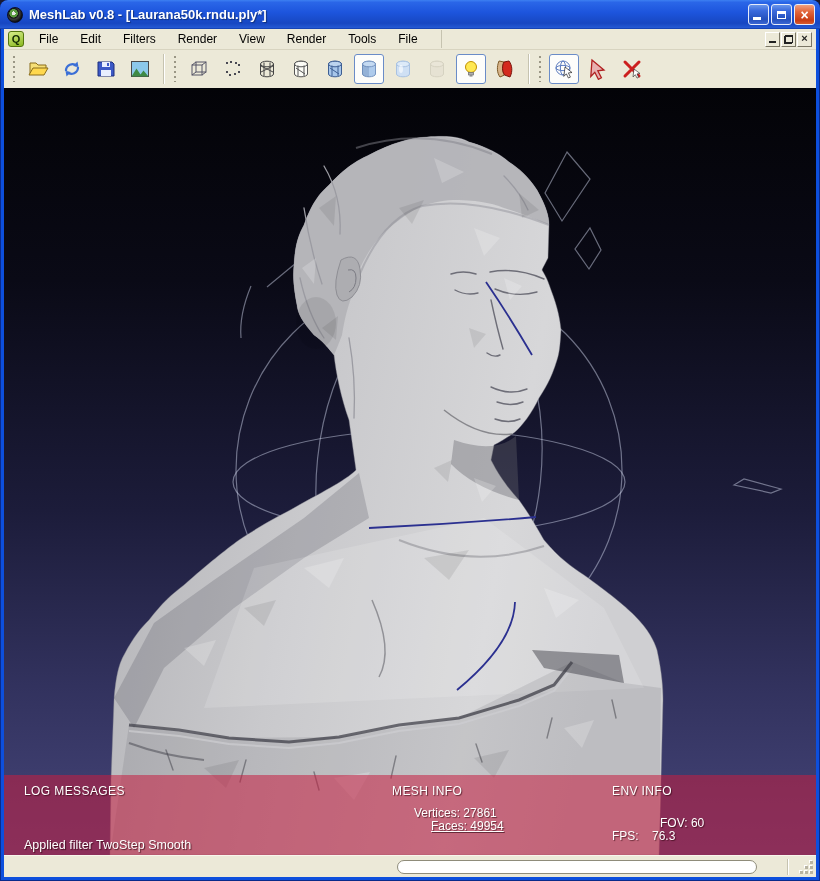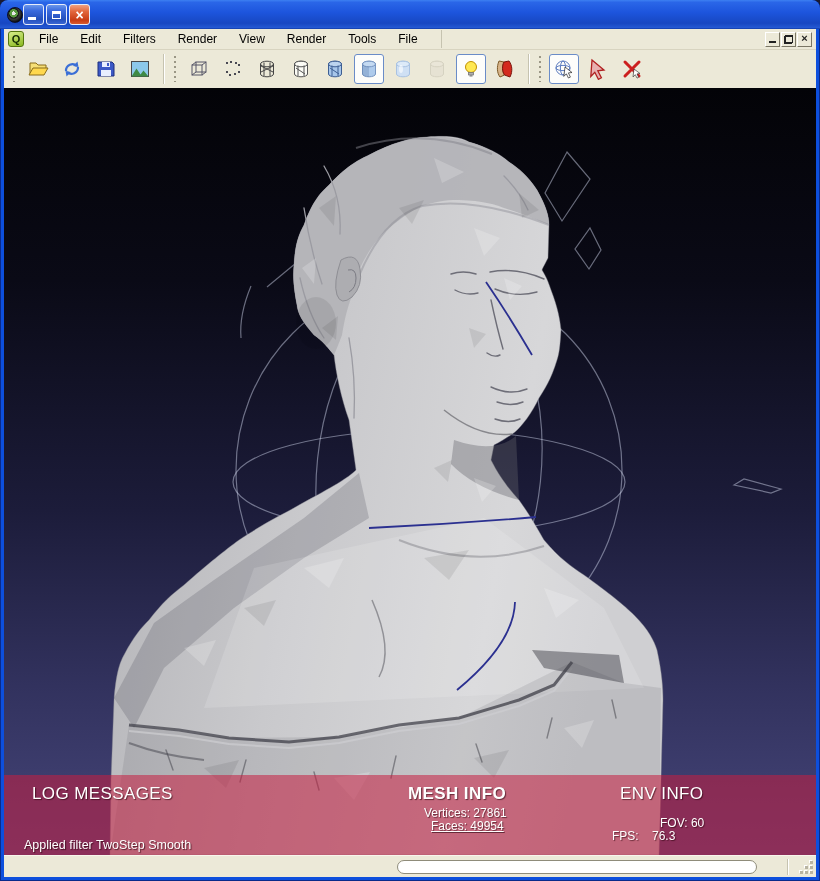--- a/index.html
+++ b/index.html
@@ -86,22 +86,22 @@
   .viewport{
     position:absolute;top:88px;left:4px;right:4px;height:767px;
     background:linear-gradient(180deg,#030307 0%,#0a0a16 25%,#1c1c3a 55%,#32325e 78%,#46467a 100%);
     overflow:hidden;
   }
   .scene{position:absolute;left:0;top:0;}
   .hud-overlay{
     position:absolute;left:0;right:0;bottom:0;height:80px;
     background:rgba(198,30,64,0.55);
   }
-  .hud-title{position:absolute;color:#fff;font-size:17px;letter-spacing:.4px;
-    text-shadow:1px 1px 1px rgba(40,0,10,.6);white-space:pre;margin-left:8px;}
+  .hud-title{position:absolute;color:#fff;font-size:12px;letter-spacing:.4px;
+    text-shadow:1px 1px 1px rgba(40,0,10,.6);white-space:pre;}
   .hud-line{position:absolute;color:#fff;font-size:12px;
     text-shadow:1px 1px 1px rgba(40,0,10,.6);white-space:pre;}
   .log-message{
     position:absolute;left:20px;bottom:3px;color:#fff;font-size:12.5px;
     text-shadow:1px 1px 1px rgba(40,0,10,.7);white-space:pre;
   }
   
   .statusbar{
     position:absolute;top:855px;left:4px;right:4px;height:22px;
     background:#ece9d8;border-top:1px solid #f8f6ec;
@@ -129,20 +129,21 @@
   .fw{fill:rgba(255,255,255,.20);}
   .fb{fill:rgba(0,0,0,.08);}
 </style>
 </head>
 <body>
 
 <div class="window">
 
   <div class="titlebar">
     <span class="app-icon"></span>
+    <span class="title-text">MeshLab v0.8 - [Laurana50k.rndu.ply*]</span>
     <span class="winbtns">
       <span class="winbtn">
           <i class="glyph-min"></i>
         </span>
       <span class="winbtn">
           <i class="glyph-max"></i>
         </span>
       <span class="winbtn close">
           <span class="glyph-x">×</span>
         </span>
@@ -422,23 +423,23 @@
         <path class="tbb" d="M365,440 Q450,436 532,429"></path>
         <path class="tbb" d="M511,514 Q510,555 453,602"></path>
         <polygon class="tb" points="563,64 586,91 558,133 541,105"></polygon>
         <polygon class="tb" points="586,140 597,162 585,181 571,161"></polygon>
         <polygon class="tb" points="730,397 740,391 777,401 767,405"></polygon>
       </g>
     </svg>
 
     <div class="hud-overlay">
       <span class="hud-title" style="left:20px;top:9px;">LOG MESSAGES</span>
-      <span class="hud-title" style="left:396px;top:9px;font-weight:bold;">MESH INFO</span>
+      <span class="hud-title" style="left:388px;top:9px;">MESH INFO</span>
       <span class="hud-title" style="left:608px;top:9px;">ENV INFO</span>
-      <span class="hud-line" style="left:420px;top:31px;">Vertices: 27861</span>
+      <span class="hud-line" style="left:410px;top:31px;">Vertices: 27861</span>
       <span class="hud-line" style="left:427px;top:44px;text-decoration:underline;">Faces: 49954</span>
       <span class="hud-line" style="left:608px;top:41px;margin-left:48px;">FOV: 60</span>
       <span class="hud-line" style="left:608px;top:54px;">FPS:    76.3</span>
     </div>
     <span class="log-message">Applied filter TwoStep Smooth</span>
   </div>
 
   <div class="statusbar">
     <div class="progress-track"></div>
     <div class="status-sep"></div>

